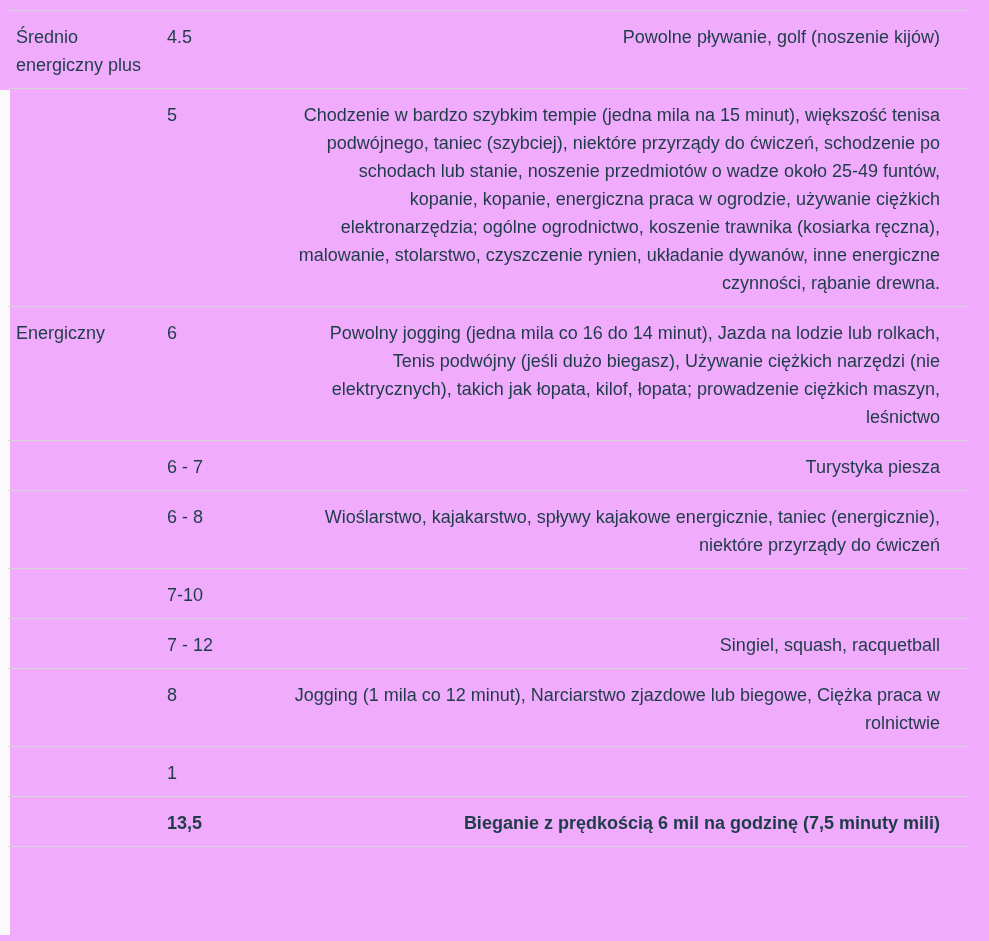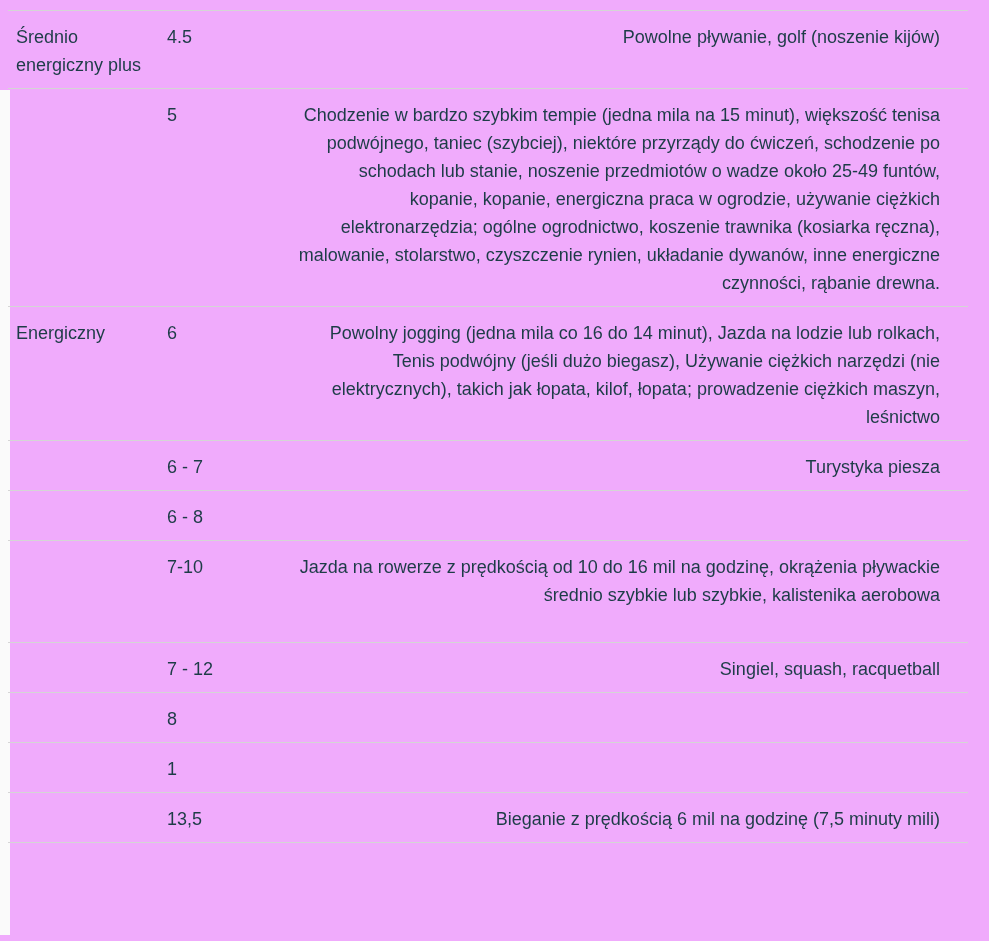--- a/index.html
+++ b/index.html
@@ -83,44 +83,45 @@
 
   <div class="row" style="border-top-color: rgb(213, 213, 213);">
     <div class="cell cat"></div>
     <div class="cell met">6 - 7</div>
     <div class="cell act">Turystyka piesza</div>
   </div>
 
   <div class="row" style="border-top-color: rgb(213, 213, 213);">
     <div class="cell cat"></div>
     <div class="cell met">6 - 8</div>
+    <div class="cell act">Wioślarstwo, kajakarstwo, spływy kajakowe energicznie, taniec (energicznie), niektóre przyrządy do ćwiczeń</div>
   </div>
 
   <div class="row" style="border-top-color: rgb(213, 213, 213);">
     <div class="cell cat"></div>
     <div class="cell met">7-10</div>
-    <div class="cell act">Jazda na rowerze z prędkością od 10 do 16 mil na godzinę, okrążenia pływackie średnio szybkie lub szybkie, kalistenika aerobowa</div>
   </div>
 
-  <div class="row" style="border-top-color: rgb(213, 213, 213); margin-top: 24px;">
+  <div class="row" style="border-top-color: rgb(213, 213, 213);">
     <div class="cell cat"></div>
     <div class="cell met">7 - 12</div>
     <div class="cell act">Singiel, squash, racquetball</div>
   </div>
 
   <div class="row" style="border-top-color: rgb(213, 213, 213);">
     <div class="cell cat"></div>
     <div class="cell met">8</div>
+    <div class="cell act">Jogging (1 mila co 12 minut), Narciarstwo zjazdowe lub biegowe, Ciężka praca w rolnictwie</div>
   </div>
 
   <div class="row" style="border-top-color: rgb(213, 213, 213);">
     <div class="cell cat"></div>
     <div class="cell met">1</div>
   </div>
 
-  <div class="row" style="border-top-color: rgb(213, 213, 213);">
+  <div class="row" style="border-top-color: rgb(213, 213, 213); font-weight: bold;">
     <div class="cell cat"></div>
     <div class="cell met">13,5</div>
     <div class="cell act">Bieganie z prędkością 6 mil na godzinę (7,5 minuty mili)</div>
   </div>
 
 </div>
 </div>
 
 </body></html>

